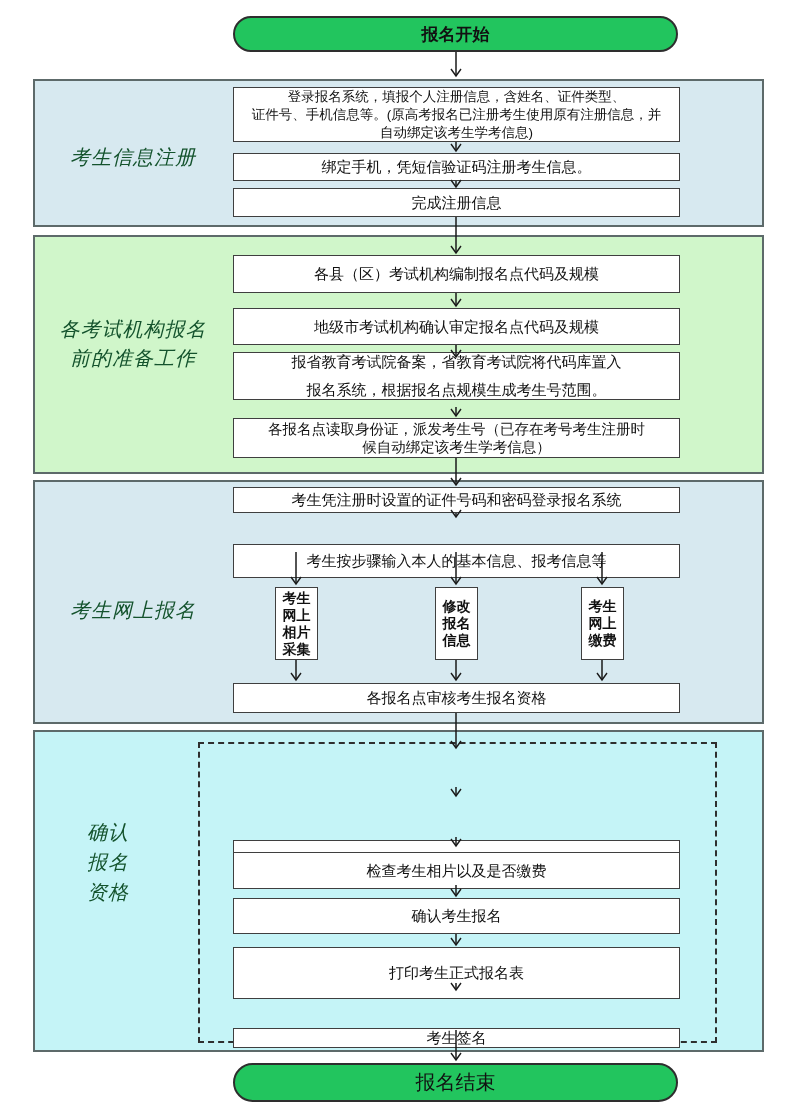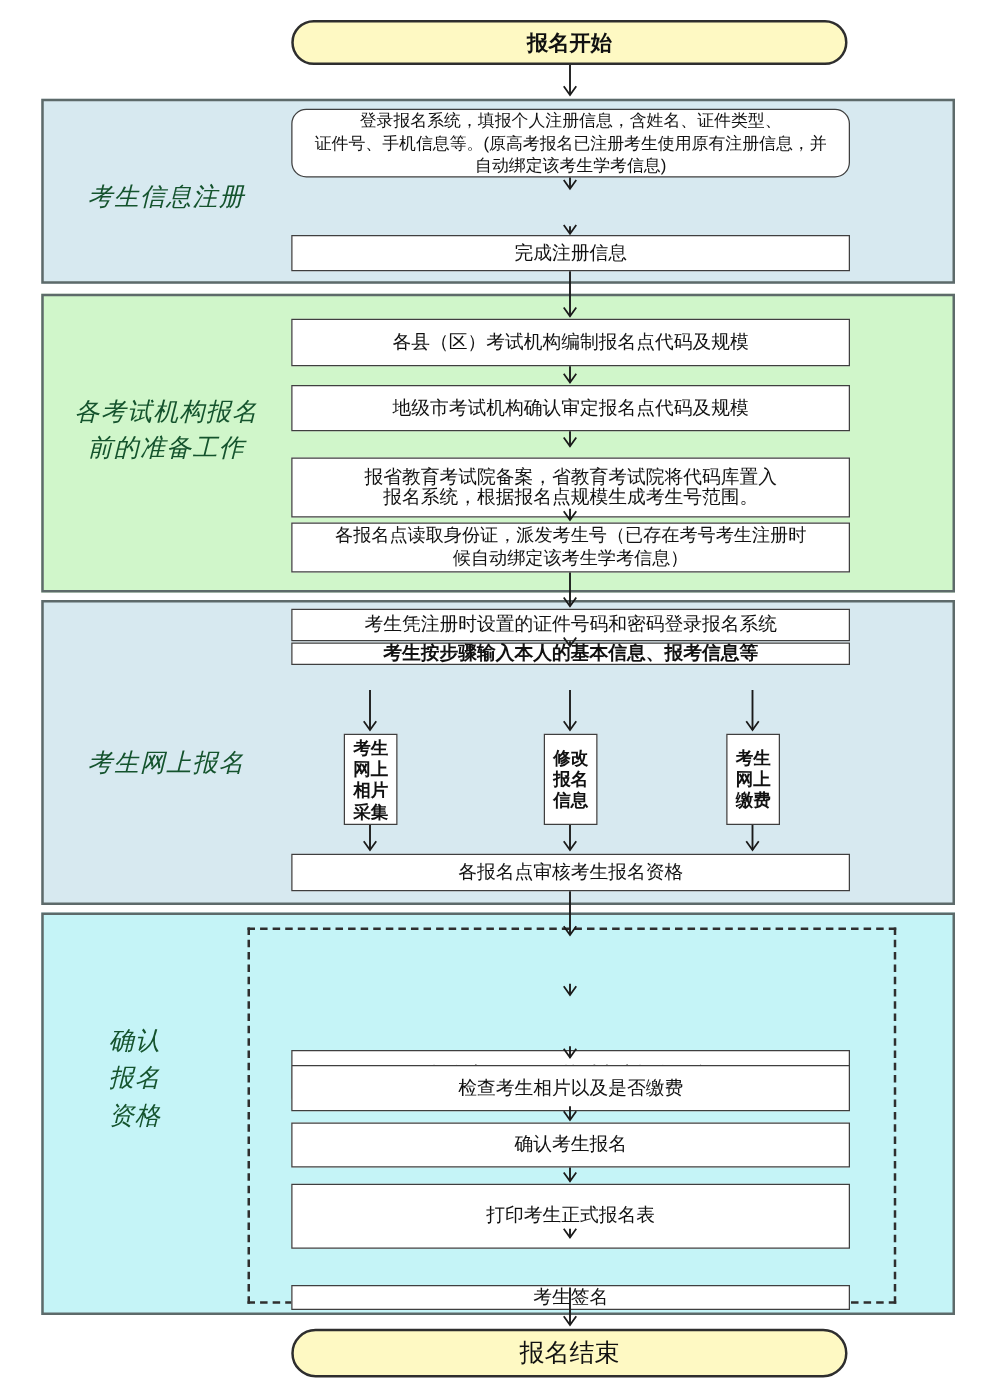--- a/index.html
+++ b/index.html
@@ -2,21 +2,21 @@
 <html><head>
 <meta charset="utf-8">
 <style>
   html,body{margin:0;padding:0;background:#ffffff;}
   #canvas{
     position:relative;width:800px;height:1118px;background:#ffffff;
     font-family:"Liberation Sans","DejaVu Sans",sans-serif;color:#111;
     overflow:hidden;
   }
   .pill{
-    position:absolute;left:233px;width:445px;background:#fef9c3;
+    position:absolute;left:233px;width:445px;background:#22c55e;
     border:2px solid #2e2e2e;border-radius:22px;
     display:flex;align-items:center;justify-content:center;
     font-size:17px;box-sizing:border-box;
   }
   #start-pill{top:16px;height:36px;font-weight:bold;}
   #end-pill{top:1063px;height:39px;font-weight:normal;font-size:20px;}
   .section{
     position:absolute;left:33px;width:731px;box-sizing:border-box;
     border:2px solid #5d6a6a;
   }
@@ -41,29 +41,29 @@
     text-align:center;font-size:15px;line-height:18px;
     white-space:pre-line;
   }
   .pstep{
     position:absolute;top:587px;width:43px;height:73px;background:#fff;
     border:1.5px solid #3f3f3f;box-sizing:border-box;
     display:flex;align-items:center;justify-content:center;
     text-align:center;font-size:14px;font-weight:bold;line-height:17px;
     white-space:pre-line;
   }
-  #s1b1{top:87px;height:55px;font-size:13.5px;border-radius:12px;}
+  #s1b1{top:87px;height:55px;font-size:13.5px;}
   #s1b2{top:153px;height:28px;}
   #s1b3{top:188px;height:29px;}
   #s2b1{top:255px;height:38px;}
   #s2b2{top:308px;height:37px;}
-  #s2b3{top:366px;height:48px;line-height:16px;}
+  #s2b3{top:352px;height:48px;line-height:28px;}
   #s2b4{top:418px;height:40px;font-size:14.5px;}
   #s3b1{top:487px;height:26px;}
-  #s3b2{top:514px;height:18px;font-weight:bold;}
+  #s3b2{top:544px;height:34px;}
   #p1{left:275px;}
   #p2{left:435px;}
   #p3{left:581px;}
   #s3b3{top:683px;height:30px;}
   #dashed-group{
     position:absolute;left:198px;top:742px;width:519px;height:301px;
     border:2px dashed #2f2f2f;box-sizing:border-box;background:transparent;
   }
   #s4b1{top:750px;height:37px;}
   #s4b2{top:840px;height:39px;}
@@ -90,20 +90,21 @@
   <div class="label" id="label-2">各考试机构报名
 前的准备工作</div>
   <div class="label" id="label-3">考生网上报名</div>
   <div class="label" id="label-4">确认
 报名
 资格</div>
 
   <div class="step" id="s1b1">登录报名系统，填报个人注册信息，含姓名、证件类型、
 证件号、手机信息等。(原高考报名已注册考生使用原有注册信息，并
 自动绑定该考生学考信息)</div>
+  <div class="step" id="s1b2">绑定手机，凭短信验证码注册考生信息。</div>
   <div class="step" id="s1b3">完成注册信息</div>
 
   <div class="step" id="s2b1">各县（区）考试机构编制报名点代码及规模</div>
   <div class="step" id="s2b2">地级市考试机构确认审定报名点代码及规模</div>
   <div class="step" id="s2b3">报省教育考试院备案，省教育考试院将代码库置入
 报名系统，根据报名点规模生成考生号范围。</div>
   <div class="step" id="s2b4">各报名点读取身份证，派发考生号（已存在考号考生注册时
 候自动绑定该考生学考信息）</div>
 
   <div class="step" id="s3b1">考生凭注册时设置的证件号码和密码登录报名系统</div>

